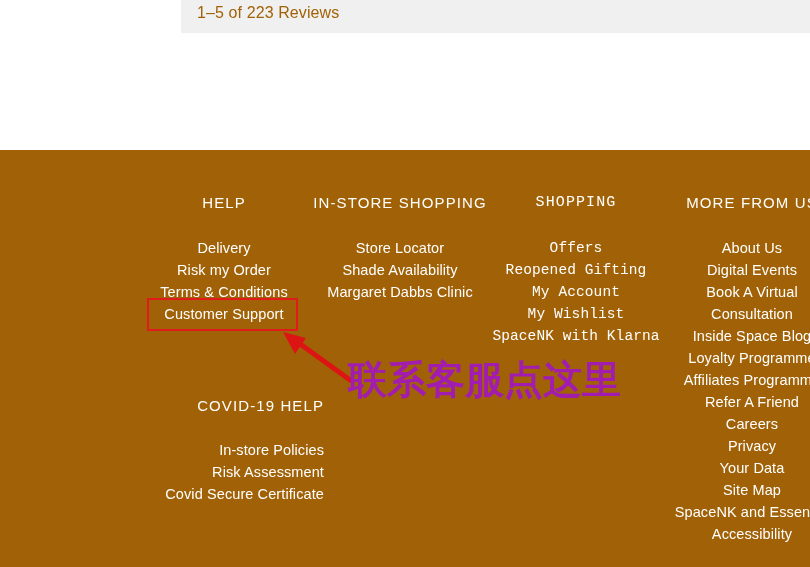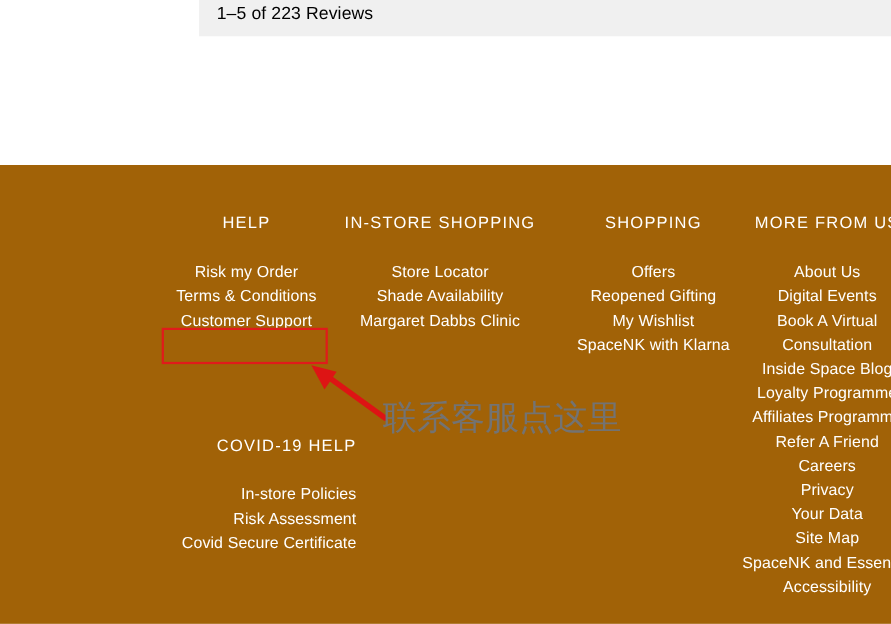--- a/index.html
+++ b/index.html
@@ -30,21 +30,21 @@
     top: 0;
     width: 629px;
     height: 33px;
     background: #f0f0f0;
   }
   #reviews-count {
     position: absolute;
     left: 16px;
     top: 4px;
     font-size: 16px;
-    color: #000000;
+    color: #a16207;
     letter-spacing: 0.1px;
     white-space: nowrap;
   }
 
   
   #site-footer {
     position: absolute;
     left: 0;
     top: 118px;
     width: 810px;
@@ -55,21 +55,21 @@
     margin-top: 32px;
   }
 
   .footer-col {
     position: absolute;
     top: 0;
     text-align: center;
   }
   .col-help       { left: 124px; width: 200px; }
   .col-instore    { left: 300px; width: 200px; }
-  .col-shopping   { left: 494px; width: 200px; }
+  .col-shopping   { left: 476px; width: 200px; font-family: Liberation Mono, monospace; }
   .col-more       { left: 652px; width: 200px; }
 
   .col-title {
     font-size: 15px;
     letter-spacing: 1.1px;
     color: #ffffff;
     white-space: nowrap;
   }
   .col-title.t-main { margin-top: 44px; }
 
@@ -119,61 +119,63 @@
     position: absolute;
     left: 270px;
     top: 325px;
     width: 95px;
     height: 65px;
   }
   #annotation-text {
     position: absolute;
     left: 348px;
     top: 363px;
-    font-size: 31px;
+    font-size: 39px;
     line-height: 34px;
-    color: #737373;
-    white-space: nowrap;
-    font-weight: normal;
+    color: #a21caf;
+    white-space: nowrap;
+    font-weight: bold;
   }
 </style>
 </head>
 <body>
 
 <div id="page-top">
   <div id="reviews-bar">
     <span id="reviews-count">1–5 of 223 Reviews</span>
   </div>
 </div>
 
 <div id="site-footer">
 
   <div class="footer-col col-help">
     <div class="col-title t-main">HELP</div>
     <ul class="link-list">
+      <li>Delivery</li>
       <li>Risk my Order</li>
       <li>Terms &amp; Conditions</li>
       <li>Customer Support</li>
     </ul>
   </div>
 
   <div class="footer-col col-instore">
     <div class="col-title t-main">IN-STORE SHOPPING</div>
     <ul class="link-list">
       <li>Store Locator</li>
       <li>Shade Availability</li>
       <li>Margaret Dabbs Clinic</li>
     </ul>
   </div>
 
   <div class="footer-col col-shopping">
     <div class="col-title t-main">SHOPPING</div>
     <ul class="link-list">
       <li>Offers</li>
       <li>Reopened Gifting</li>
+      <li>My Account</li>
       <li>My Wishlist</li>
       <li>SpaceNK with Klarna</li>
     </ul>
   </div>
 
   <div class="footer-col col-more">
     <div class="col-title t-main">MORE FROM US</div>
     <ul class="link-list">
       <li>About Us</li>
       <li>Digital Events</li>

